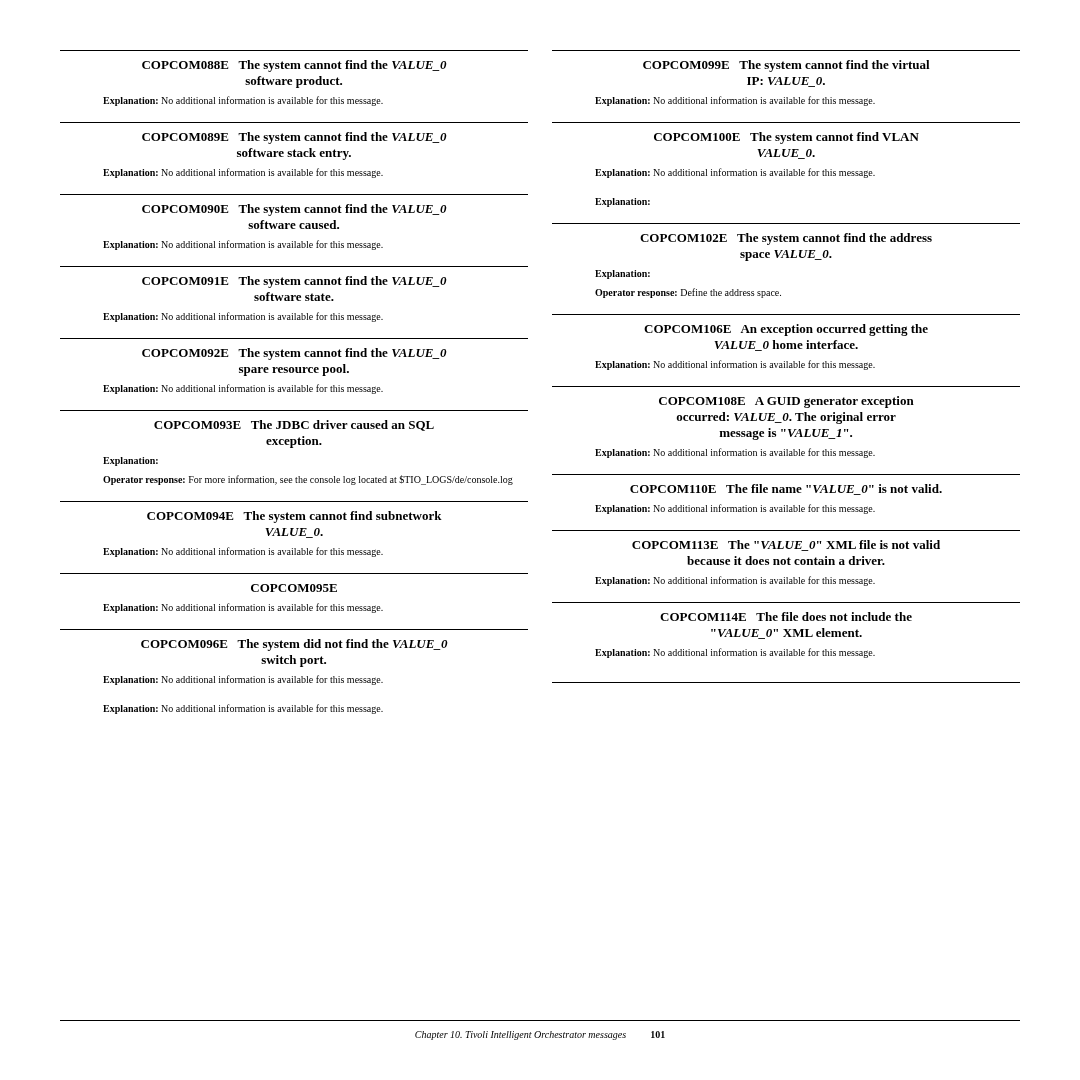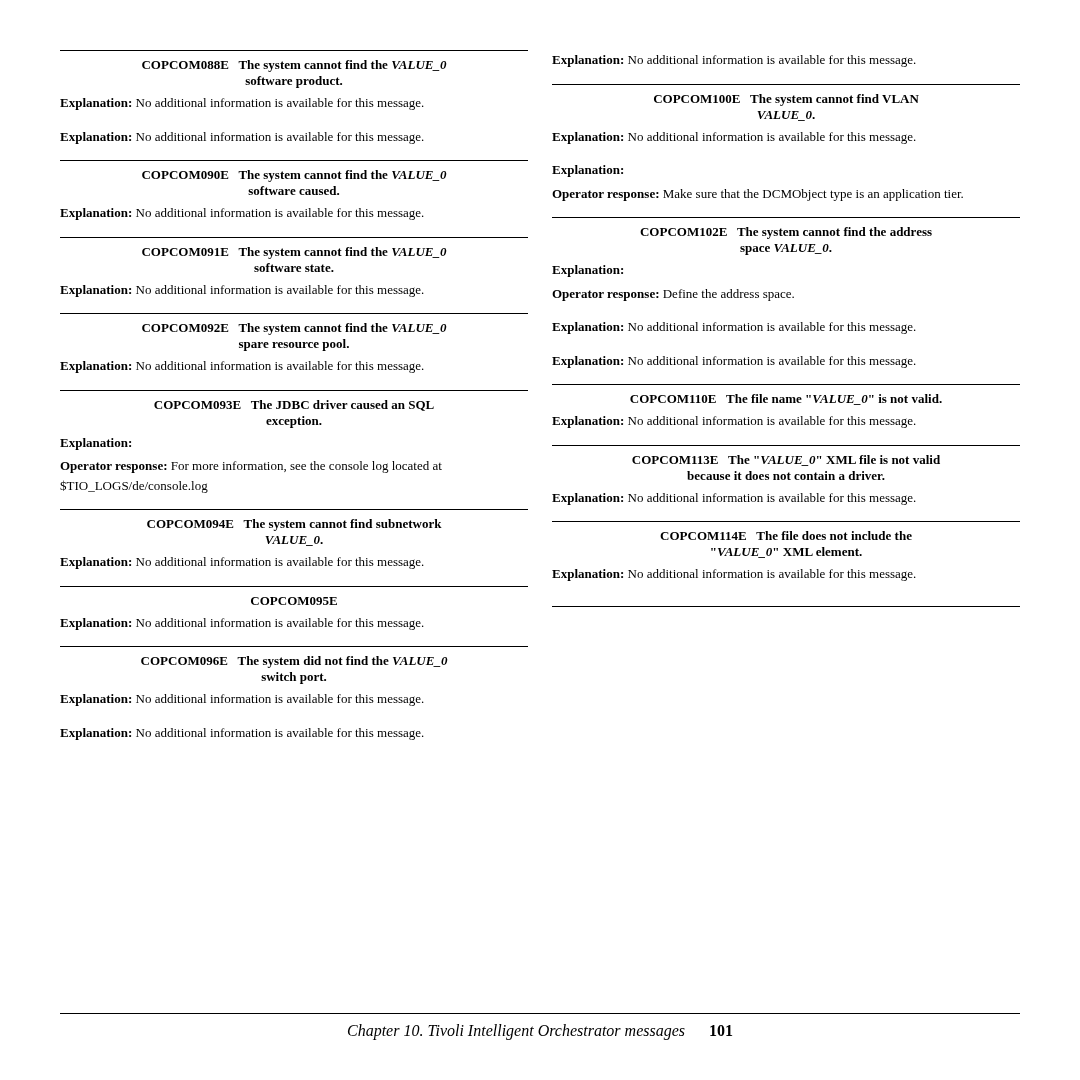--- a/index.html
+++ b/index.html
@@ -34,36 +34,37 @@
     }
     .entry-header {
       border-top: 1px solid #000;
       padding-top: 6px;
       margin-bottom: 4px;
       font-weight: bold;
       font-size: 13px;
       text-align: center;
     }
     .entry-body {
-      font-size: 13px;
+      font-size: 10px;
       line-height: 1.5;
+      margin-left: 43px;
     }
     .entry-body .label {
       font-weight: bold;
     }
     .entry-body p {
       margin-bottom: 4px;
     }
     .footer {
       border-top: 1px solid #000;
       padding-top: 8px;
       display: flex;
       justify-content: center;
       align-items: center;
-      font-size: 16px;
+      font-size: 10px;
       margin-top: 10px;
     }
     .footer .chapter {
       font-style: italic;
     }
     .footer .page-num {
       font-weight: bold;
       margin-left: 24px;
     }
   </style>
@@ -80,20 +81,25 @@
           <span>COPCOM088E</span>&nbsp;&nbsp;
           <span>The system cannot find the <em>VALUE_0</em></span><br>
           <span>software product.</span>
         </div>
         <div class="entry-body">
           <p><span class="label">Explanation:</span><span>  No additional information is available for this message.</span></p>
         </div>
       </div>
 
       <div class="entry">
+        <div class="entry-header">
+          <span>COPCOM089E</span>&nbsp;&nbsp;
+          <span>The system cannot find the <em>VALUE_0</em></span><br>
+          <span>software stack entry.</span>
+        </div>
         <div class="entry-body">
           <p><span class="label">Explanation:</span><span>  No additional information is available for this message.</span></p>
         </div>
       </div>
 
       <div class="entry">
         <div class="entry-header">
           <span>COPCOM090E</span>&nbsp;&nbsp;
           <span>The system cannot find the <em>VALUE_0</em></span><br>
           <span>software caused.</span>
@@ -172,62 +178,77 @@
         <div class="entry-body">
           <p><span class="label">Explanation:</span><span>  No additional information is available for this message.</span></p>
         </div>
       </div>
 
     </div>
 
     <div class="column">
 
       <div class="entry">
+        <div class="entry-header">
+          <span>COPCOM099E</span>&nbsp;&nbsp;
+          <span>The system cannot find the virtual</span><br>
+          <span>IP: <em>VALUE_0</em>.</span>
+        </div>
         <div class="entry-body">
           <p><span class="label">Explanation:</span><span>  No additional information is available for this message.</span></p>
         </div>
       </div>
 
       <div class="entry">
         <div class="entry-header">
           <span>COPCOM100E</span>&nbsp;&nbsp;
           <span>The system cannot find VLAN</span><br>
           <em>VALUE_0</em><span>.</span>
         </div>
         <div class="entry-body">
           <p><span class="label">Explanation:</span><span>  No additional information is available for this message.</span></p>
         </div>
       </div>
 
       <div class="entry">
         <div class="entry-body">
           <p><span class="label">Explanation:</span></p>
-          <p><span class="label">Operator response:</span><span>  Make sure that the DCMObject type is an application tier.</span></p>
         </div>
       </div>
 
       <div class="entry">
         <div class="entry-header">
           <span>COPCOM102E</span>&nbsp;&nbsp;
           <span>The system cannot find the address</span><br>
           <span>space <em>VALUE_0</em>.</span>
         </div>
         <div class="entry-body">
           <p><span class="label">Explanation:</span></p>
           <p><span class="label">Operator response:</span><span>  Define the address space.</span></p>
         </div>
       </div>
 
       <div class="entry">
-        <div class="entry-body">
-          <p><span class="label">Explanation:</span><span>  No additional information is available for this message.</span></p>
-        </div>
-      </div>
-
-      <div class="entry">
+        <div class="entry-header">
+          <span>COPCOM106E</span>&nbsp;&nbsp;
+          <span>An exception occurred getting the</span><br>
+          <em>VALUE_0</em><span> home interface.</span>
+        </div>
+        <div class="entry-body">
+          <p><span class="label">Explanation:</span><span>  No additional information is available for this message.</span></p>
+        </div>
+      </div>
+
+      <div class="entry">
+        <div class="entry-header">
+          <span>COPCOM108E</span>&nbsp;&nbsp;
+          <span>A GUID generator exception</span><br>
+          <span>occurred: <em>VALUE_0</em>. The original error</span><br>
+          <span>message is "<em>VALUE_1</em>".</span>
+        </div>
         <div class="entry-body">
           <p><span class="label">Explanation:</span><span>  No additional information is available for this message.</span></p>
         </div>
       </div>
 
       <div class="entry">
         <div class="entry-header">
           <span>COPCOM110E</span>&nbsp;&nbsp;
           <span>The file name "<em>VALUE_0</em>" is not valid.</span>
         </div>

